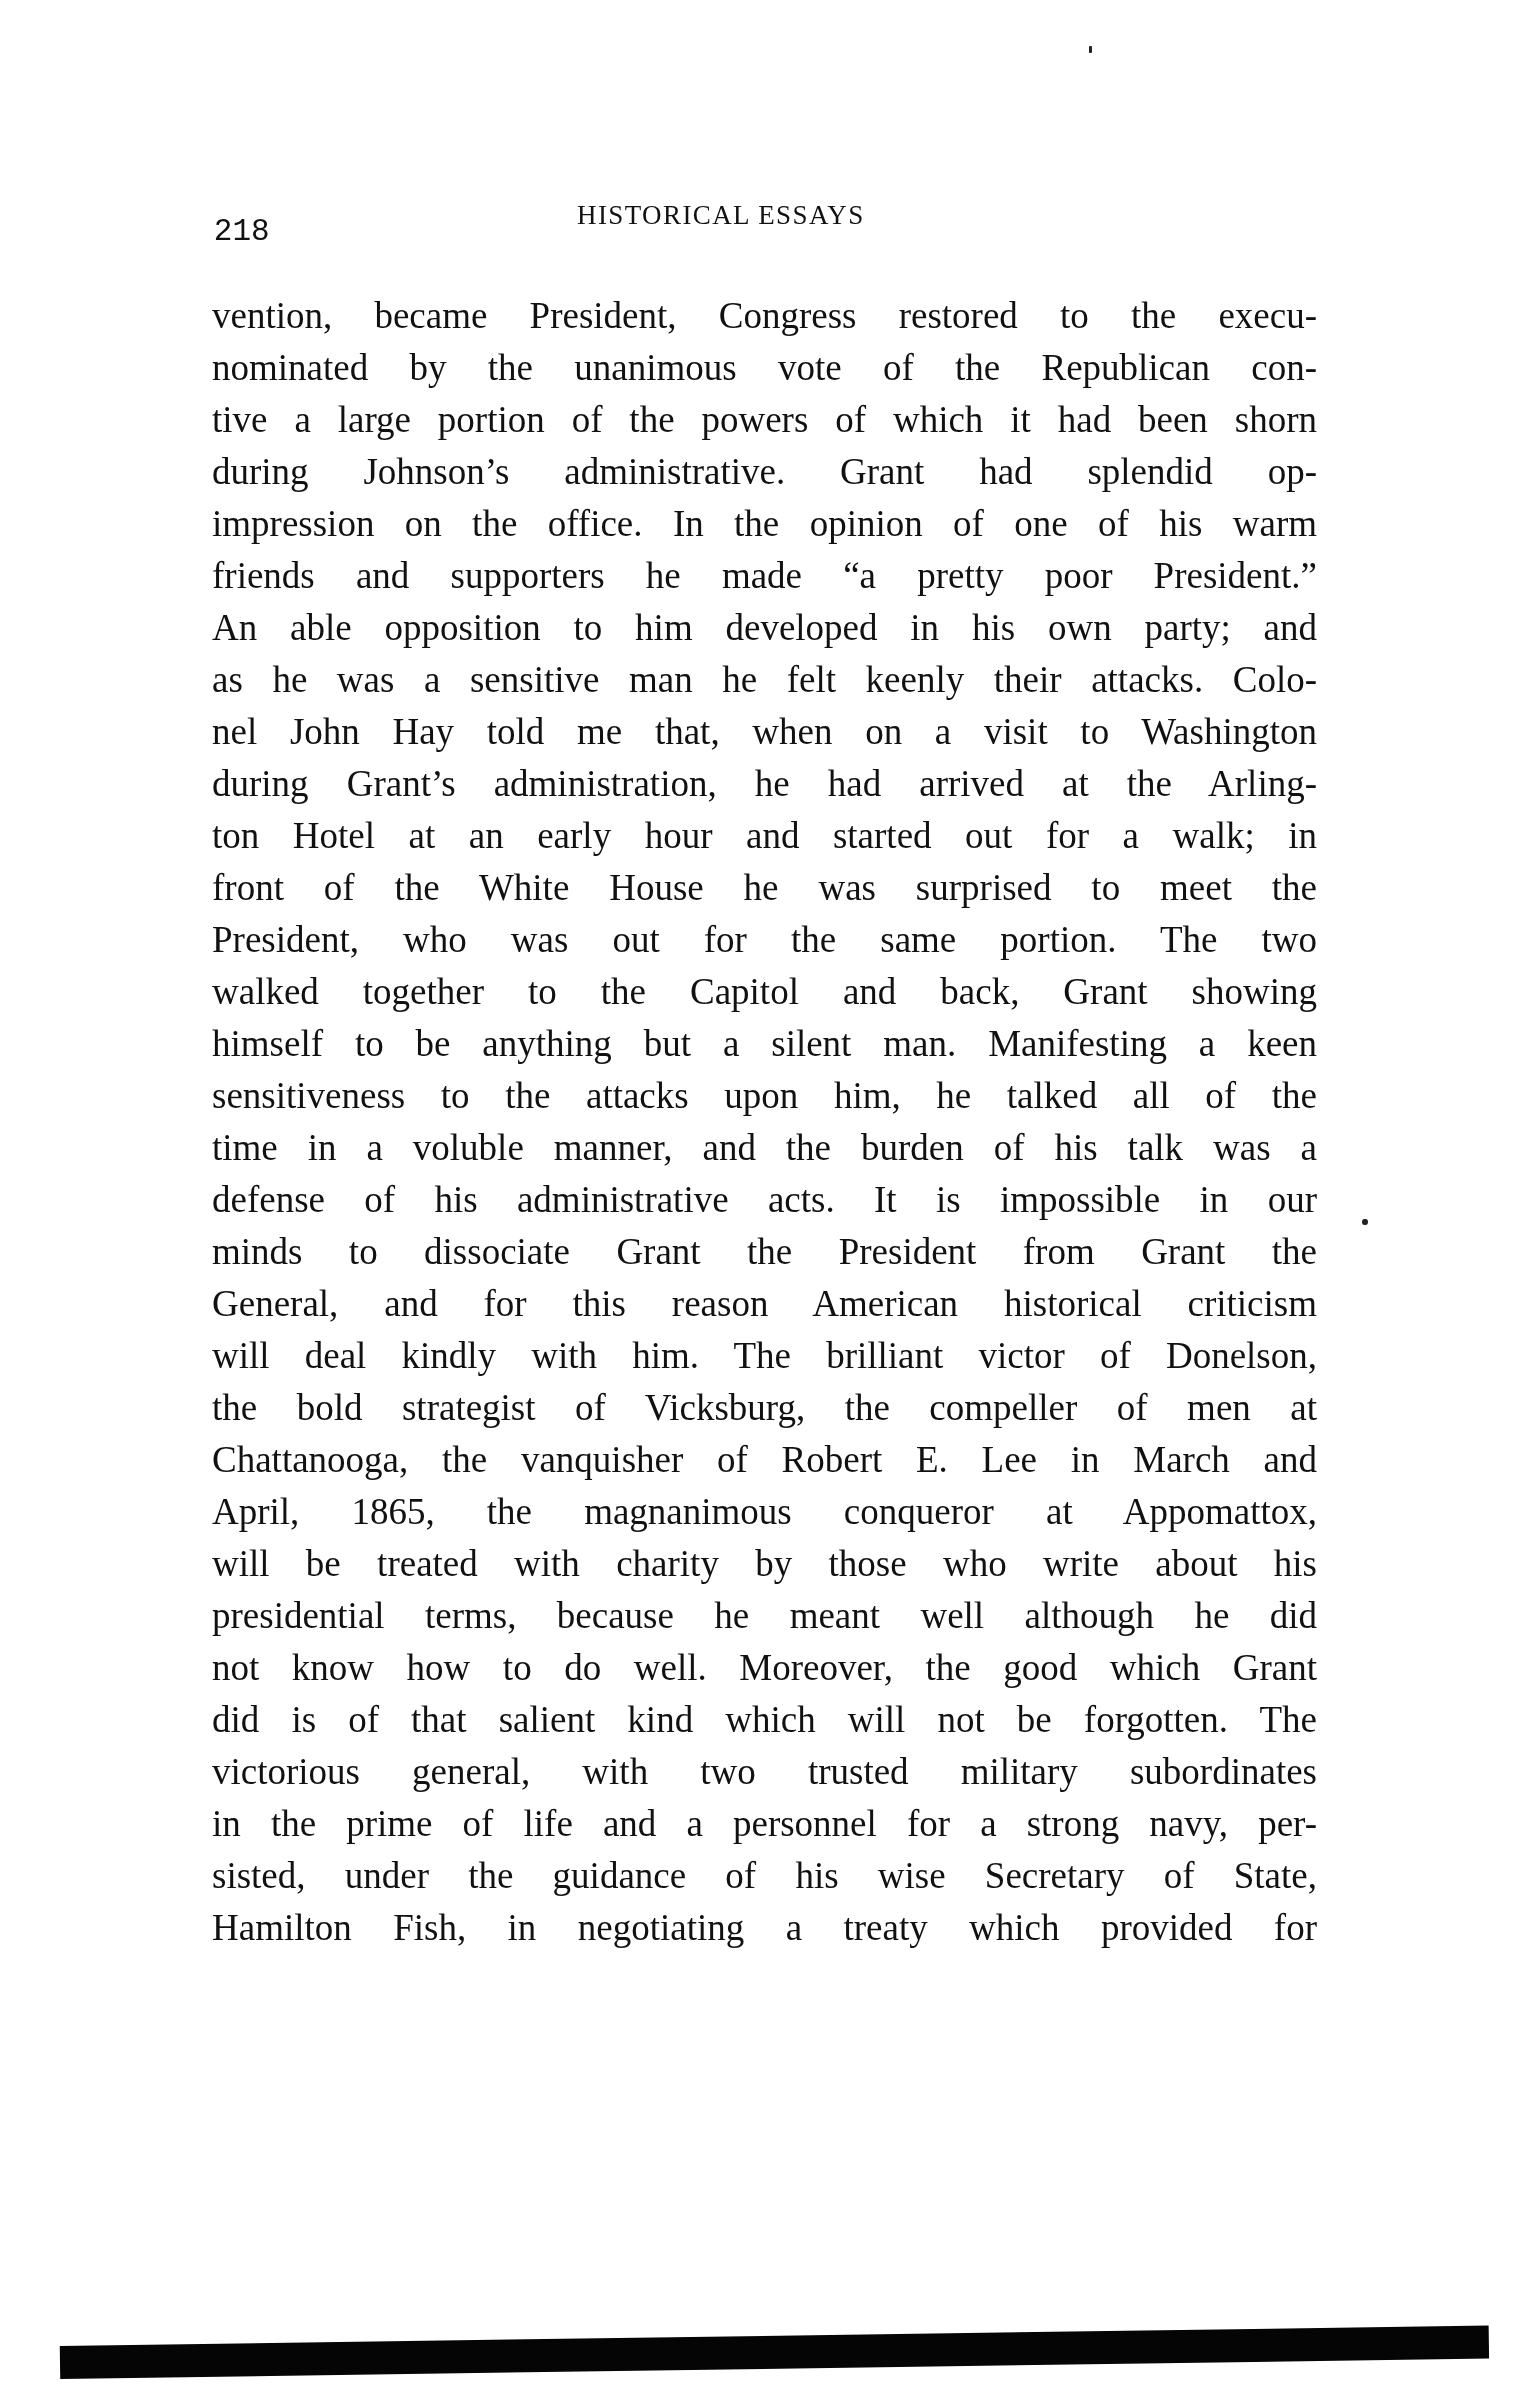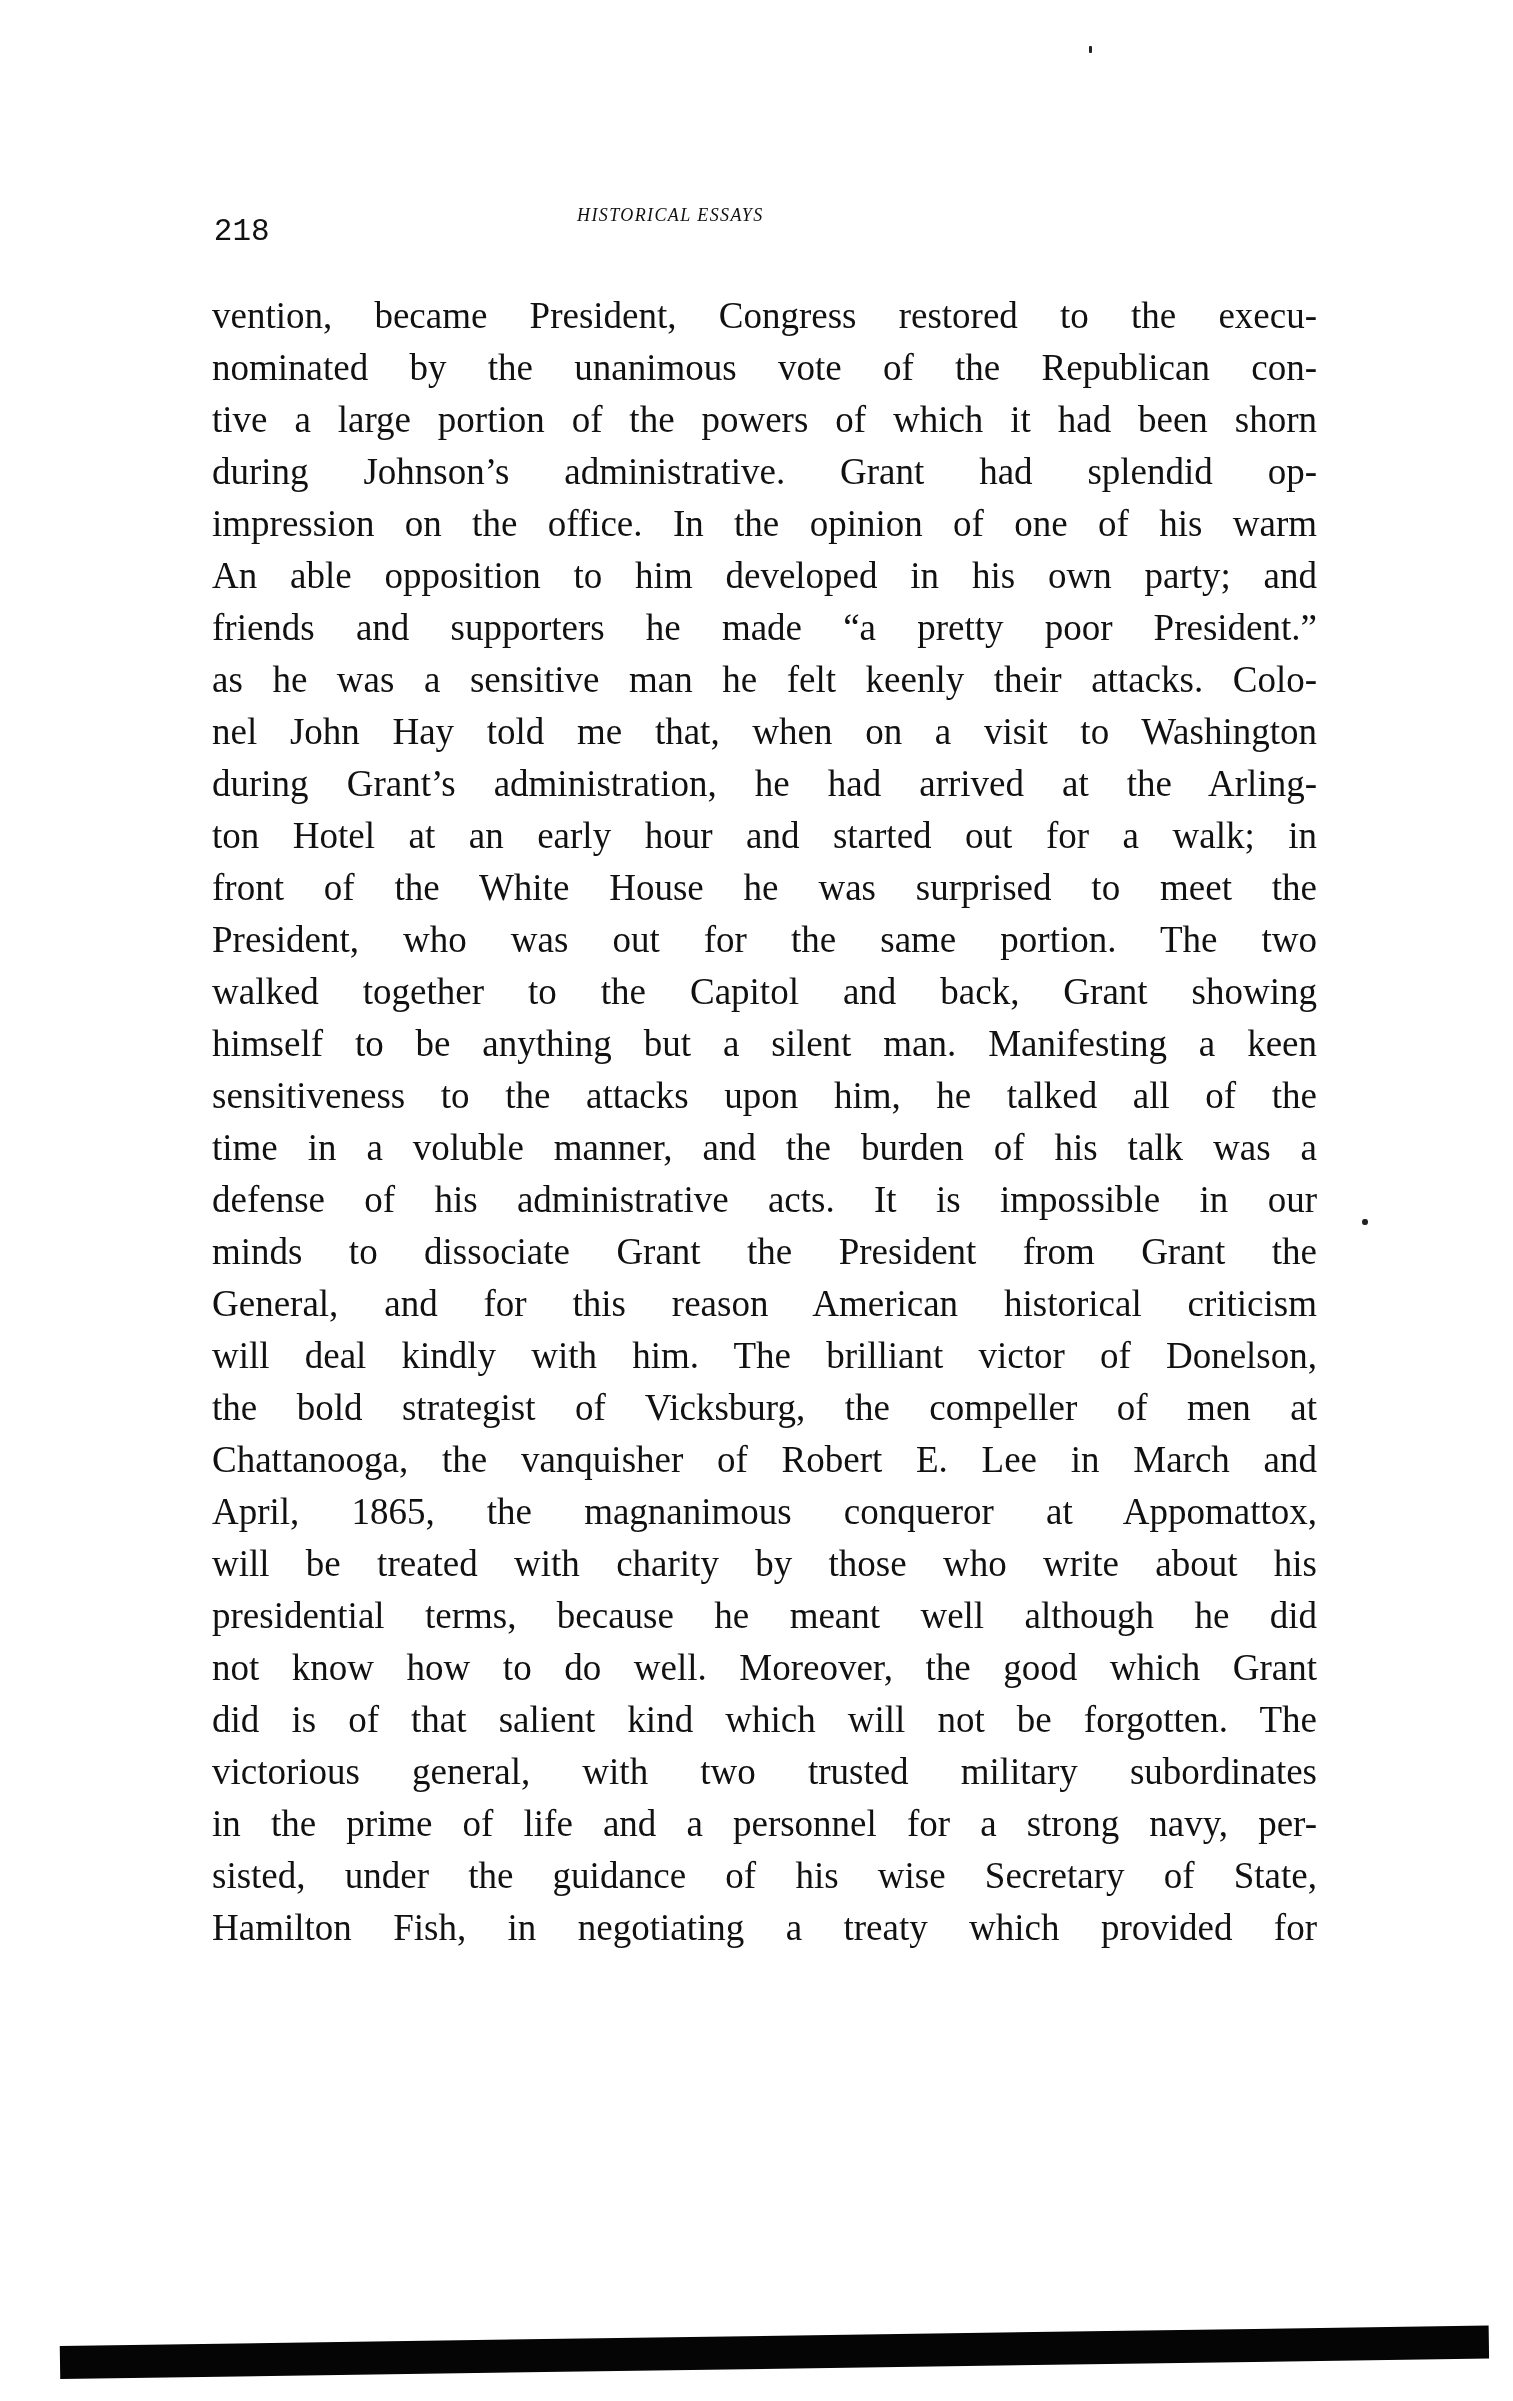--- a/index.html
+++ b/index.html
@@ -1,21 +1,21 @@
 <!DOCTYPE html>
 <html style="font-size:14.6px"><head>
 <meta charset="utf-8">
 <style>
   html, body { margin: 0; padding: 0; background: #ffffff; }
   body { width: 1514px; height: 2401px; position: relative; overflow: hidden; }
   .page { position: absolute; left: 0; top: 0; width: 1514px; height: 2401px; background: #fff; color: #111; }
   .running-head { position: absolute; top: 200px; left: 212px; width: 1105px; height: 31px;
     font-family: "Liberation Serif", "DejaVu Serif", serif; color: #111; }
   .page-number { position: absolute; left: 1.8px; top: 16px; font-size: 31px; line-height: 31px; font-family: Liberation Mono, monospace; }
-  .book-title { position: absolute; left: 365px; top: 0; font-size: 18px; line-height: 31px; letter-spacing: 1.4px; font-style: italic; }
+  .book-title { position: absolute; left: 365px; top: 0; font-size: 27px; line-height: 31px; letter-spacing: 1.4px; }
   .body-text { position: absolute; top: 290px; left: 212px; width: 1105px;
     font-family: "Liberation Serif", "DejaVu Serif", serif; font-size: 37px; color: #111; }
   .line { display: block; height: 52px; line-height: 52px; text-align: justify; text-align-last: justify; white-space: nowrap; overflow: visible; }
   .line span.txt { display: inline-block; width: 100%; text-align: justify; text-align-last: justify; white-space: normal; }
   .line.last span.txt { text-align-last: justify; }
   .speck { position: absolute; background: #222; border-radius: 50%; }
   .bottom-bar { position: absolute; left: 60px; top: 2346px; width: 1429px; height: 33px; background: #050505;
     transform: rotate(-0.82deg); transform-origin: left center; }
 </style>
 </head>
@@ -29,22 +29,22 @@
     <span class="page-number">218</span>
     <span class="book-title">HISTORICAL ESSAYS</span>
   </div>
 
   <div class="body-text" id="body-text">
       <div class="line"><span class="txt">vention, became President, Congress restored to the execu-</span></div>
       <div class="line"><span class="txt">nominated by the unanimous vote of the Republican con-</span></div>
       <div class="line"><span class="txt">tive a large portion of the powers of which it had been shorn</span></div>
       <div class="line"><span class="txt">during Johnson’s administrative. Grant had splendid op-</span></div>
       <div class="line"><span class="txt">impression on the office. In the opinion of one of his warm</span></div>
+      <div class="line"><span class="txt">friends and supporters he made “a pretty poor President.”</span></div>
       <div class="line"><span class="txt">An able opposition to him developed in his own party; and</span></div>
-      <div class="line"><span class="txt">friends and supporters he made “a pretty poor President.”</span></div>
       <div class="line"><span class="txt">as he was a sensitive man he felt keenly their attacks. Colo-</span></div>
       <div class="line"><span class="txt">nel John Hay told me that, when on a visit to Washington</span></div>
       <div class="line"><span class="txt">during Grant’s administration, he had arrived at the Arling-</span></div>
       <div class="line"><span class="txt">ton Hotel at an early hour and started out for a walk; in</span></div>
       <div class="line"><span class="txt">front of the White House he was surprised to meet the</span></div>
       <div class="line"><span class="txt">President, who was out for the same portion. The two</span></div>
       <div class="line"><span class="txt">walked together to the Capitol and back, Grant showing</span></div>
       <div class="line"><span class="txt">himself to be anything but a silent man. Manifesting a keen</span></div>
       <div class="line"><span class="txt">sensitiveness to the attacks upon him, he talked all of the</span></div>
       <div class="line"><span class="txt">time in a voluble manner, and the burden of his talk was a</span></div>

